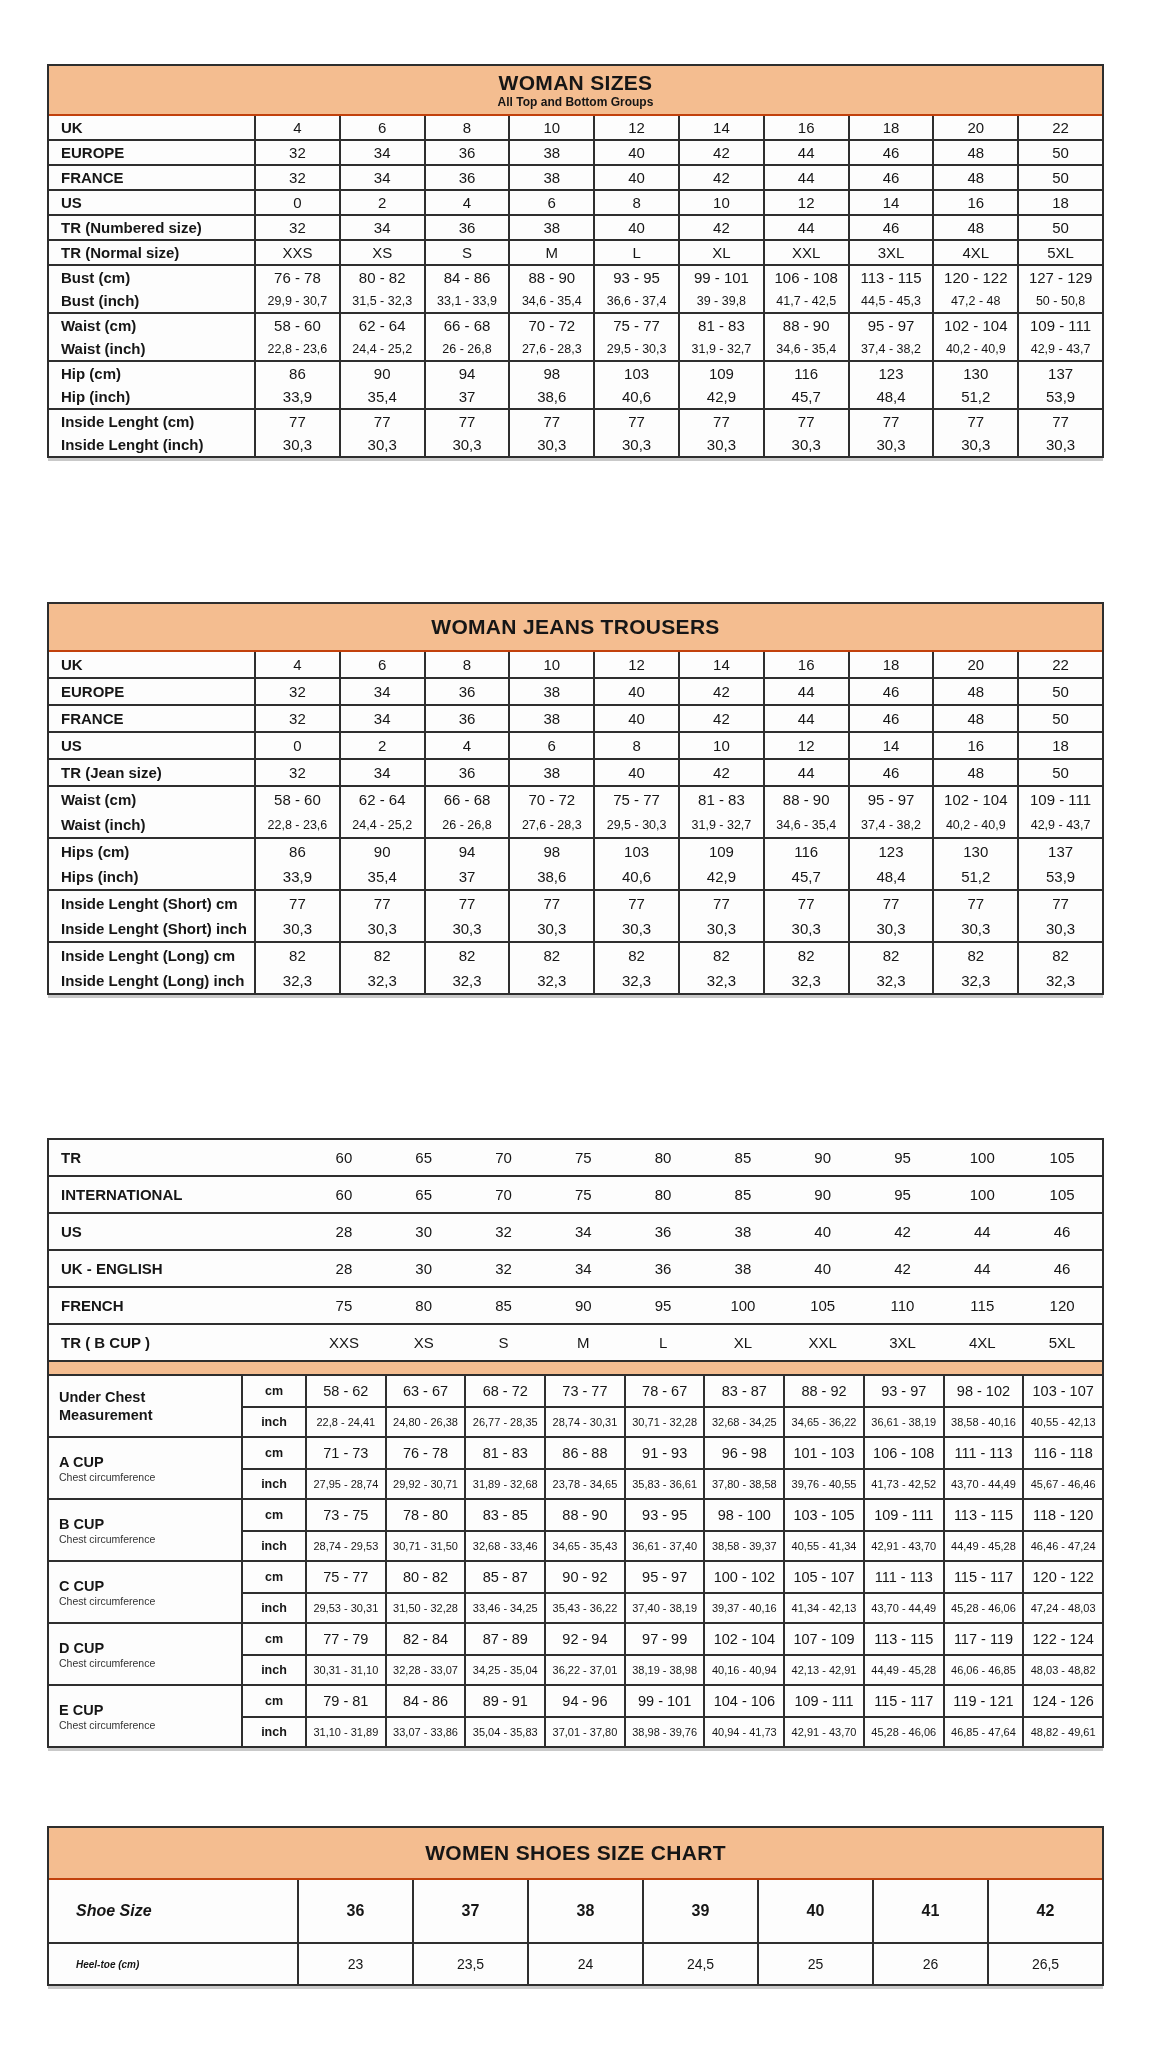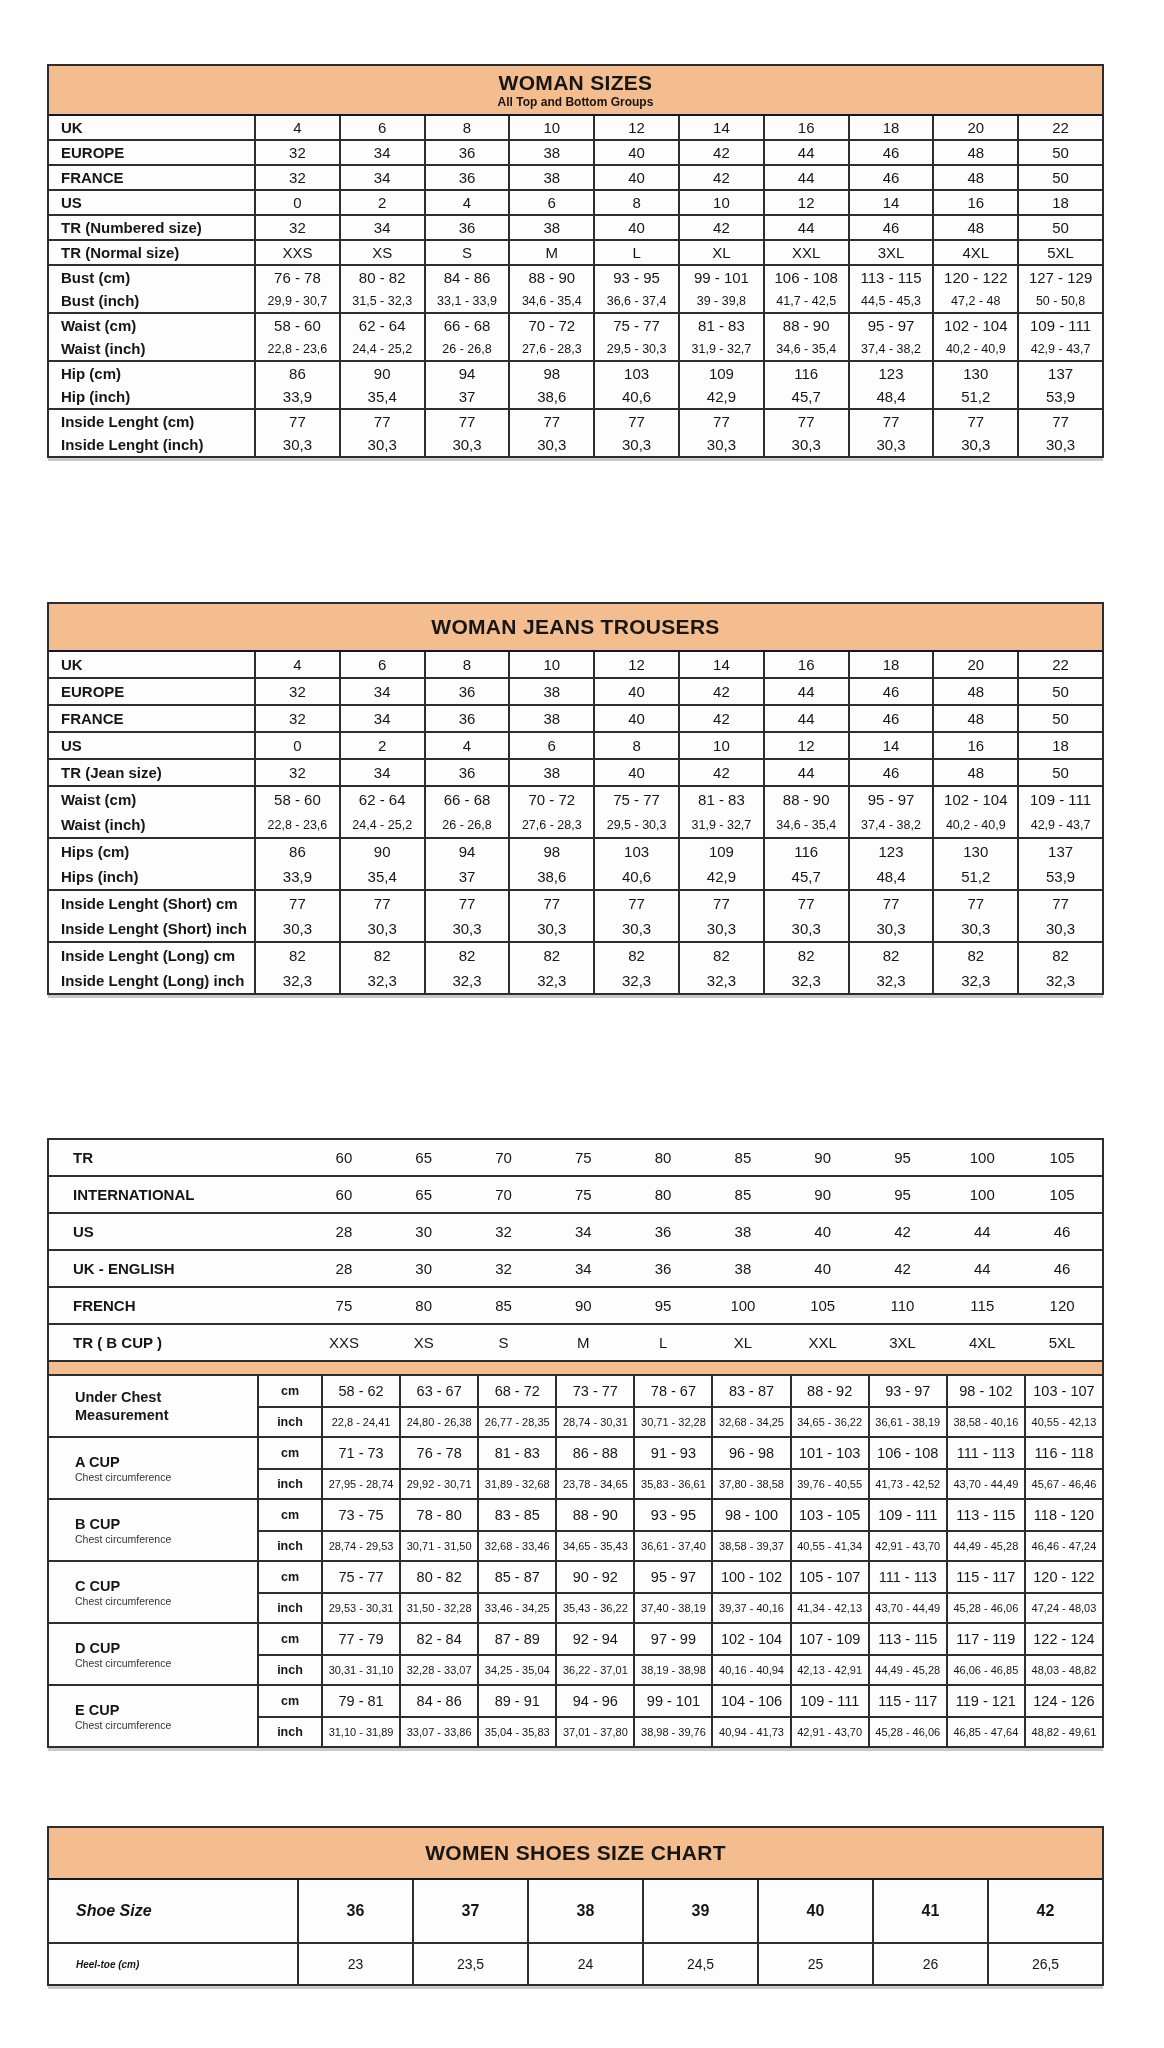--- a/index.html
+++ b/index.html
@@ -8,21 +8,21 @@
     background:#ffffff;color:#161616;
     font-family:"Liberation Sans","DejaVu Sans",sans-serif;
     -webkit-font-smoothing:antialiased;
   }
   .size-table{
     position:absolute;left:47px;width:1053px;
     border:2px solid #2e2e2e;background:#fdfdfd;
     box-shadow:0 4px 0 -1px #c9c9c9;
   }
   .table-header{
-    background:#F4BD90;border-bottom:2px solid #0f172a;
+    background:#F4BD90;border-bottom:2px solid #c2410c;
     display:flex;flex-direction:column;align-items:center;justify-content:center;
     text-align:center;
   }
   .table-title{font-weight:bold;font-size:21px;letter-spacing:.3px;line-height:1.15;}
   .table-subtitle{font-weight:bold;font-size:12px;line-height:1.2;}
   
   .group{border-bottom:2px solid #2e2e2e;}
   .t-body .group:last-child{border-bottom:none;}
   .t-row{display:grid;grid-template-columns:205px repeat(10,1fr);}
   .t-row .cell{
@@ -31,25 +31,25 @@
   }
   .t-row .cell.label{border-left:none;justify-content:flex-start;padding-left:12px;font-weight:bold;}
   .t-row.small .cell{font-size:12.5px;}
   .t-row.small .cell.label{font-size:15px;}
   #t1 .t-row{height:23px;}
   #t2 .t-row{height:25px;}
   
   .bra-row{display:grid;grid-template-columns:255px repeat(10,1fr);border-bottom:2px solid #2e2e2e;height:35px;}
   .braA .bra-row:last-child{border-bottom:none;}
   .bra-row .cell{display:flex;align-items:center;justify-content:center;font-size:15px;}
-  .bra-row .cell.label{justify-content:flex-start;padding-left:12px;font-weight:bold;margin-left:12px;}
+  .bra-row .cell.label{justify-content:flex-start;padding-left:12px;font-weight:bold;}
   .peach-band{height:12px;background:#F4BD90;border-top:2px solid #2e2e2e;border-bottom:2px solid #2e2e2e;}
   .bra-group{
     display:grid;grid-template-columns:192px 64px repeat(10,1fr);
-    grid-template-rows:30px 30px;border-bottom:2px solid #2e2e2e;padding-left:16px;
+    grid-template-rows:30px 30px;border-bottom:2px solid #2e2e2e;
   }
   .braB .bra-group:last-child{border-bottom:none;}
   .bra-group .cell{
     border-left:2px solid #2e2e2e;display:flex;align-items:center;justify-content:center;
     text-align:center;white-space:nowrap;overflow:hidden;
   }
   .bra-group .glabel{
     grid-row:1/3;border-left:none;display:flex;flex-direction:column;justify-content:center;
     padding-left:10px;
   }

